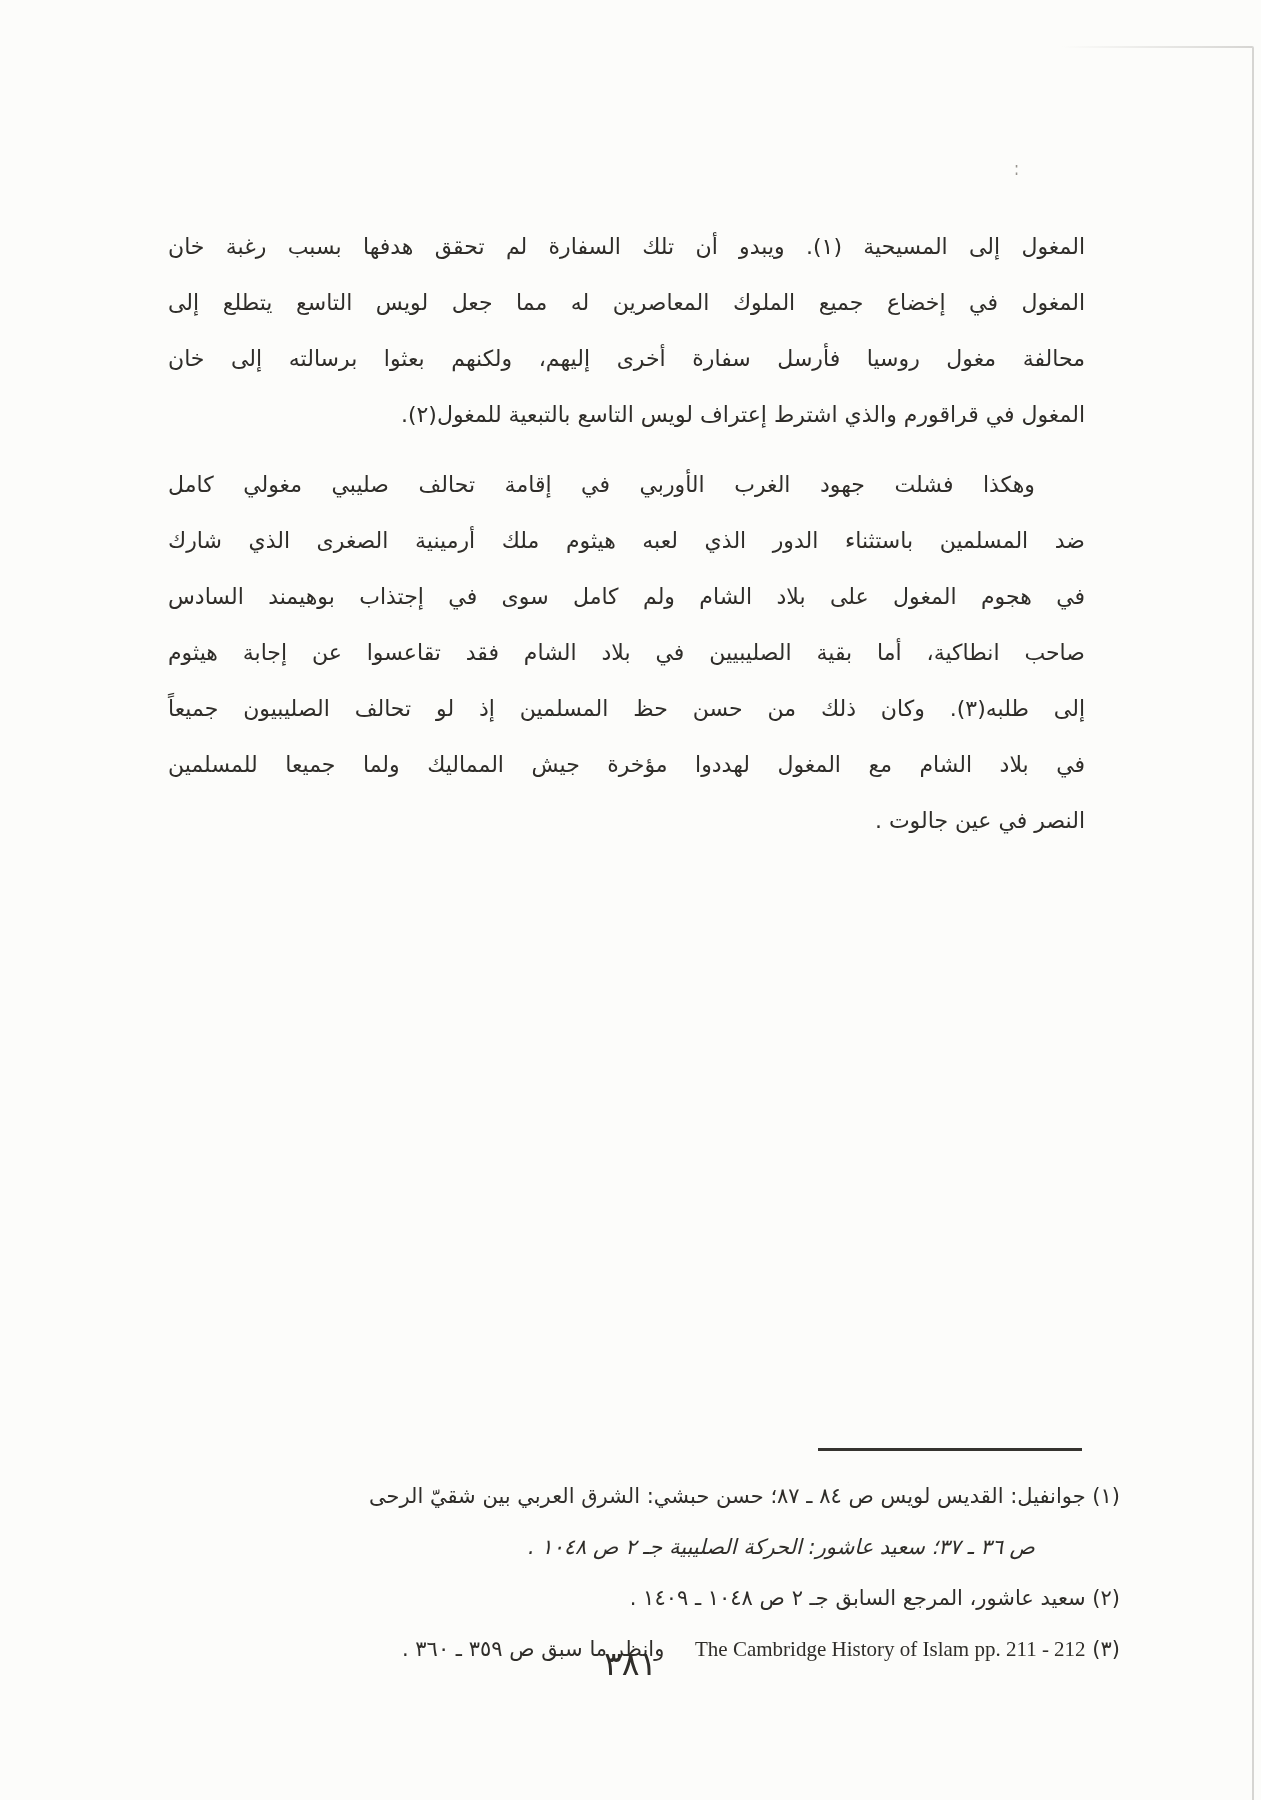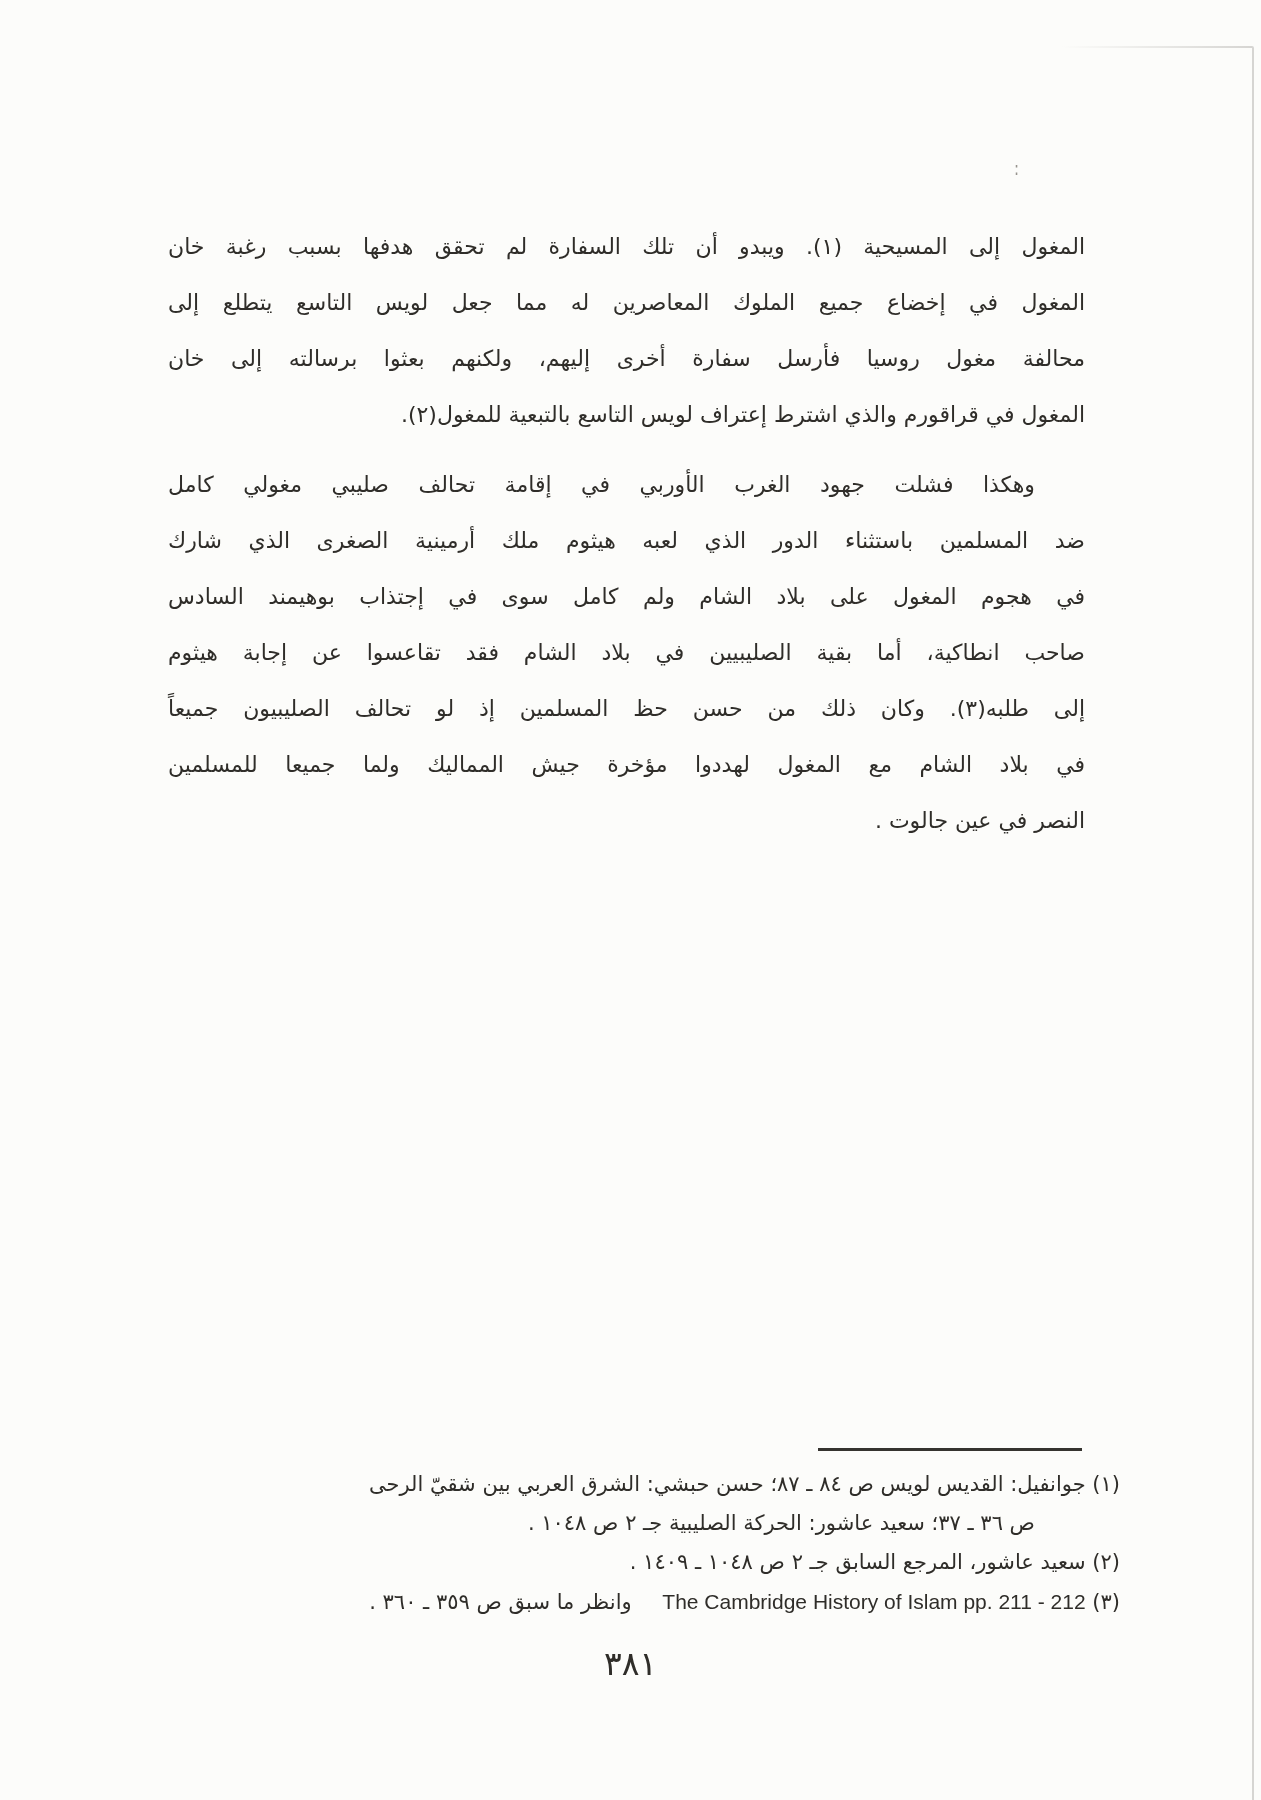--- a/index.html
+++ b/index.html
@@ -80,25 +80,25 @@
   .footnotes{
     position:absolute;
     top:1465px;
     right:141px;
     width:830px;
     color:var(--ink);
     font-size:21px;
     line-height:39px;
     text-align:right;
   }
-  .fn-line{white-space:nowrap;}
-  .fn-cont{padding-right:85px;}
+  .fn-line{white-space:nowrap;margin-top:12px;}
+  .fn-cont{padding-right:85px;font-style:italic;}
   .fn-line span + span{margin-inline-start:12px;}
   .latin{
-    font-family:Liberation Sans, sans-serif;
+    font-family:Liberation Serif, serif;
     font-size:21px;
     unicode-bidi:embed;
   }
   .page-number{
     position:absolute;
     top:1644px;
     left:0;
     width:100%;
     text-align:center;
     color:var(--ink);

